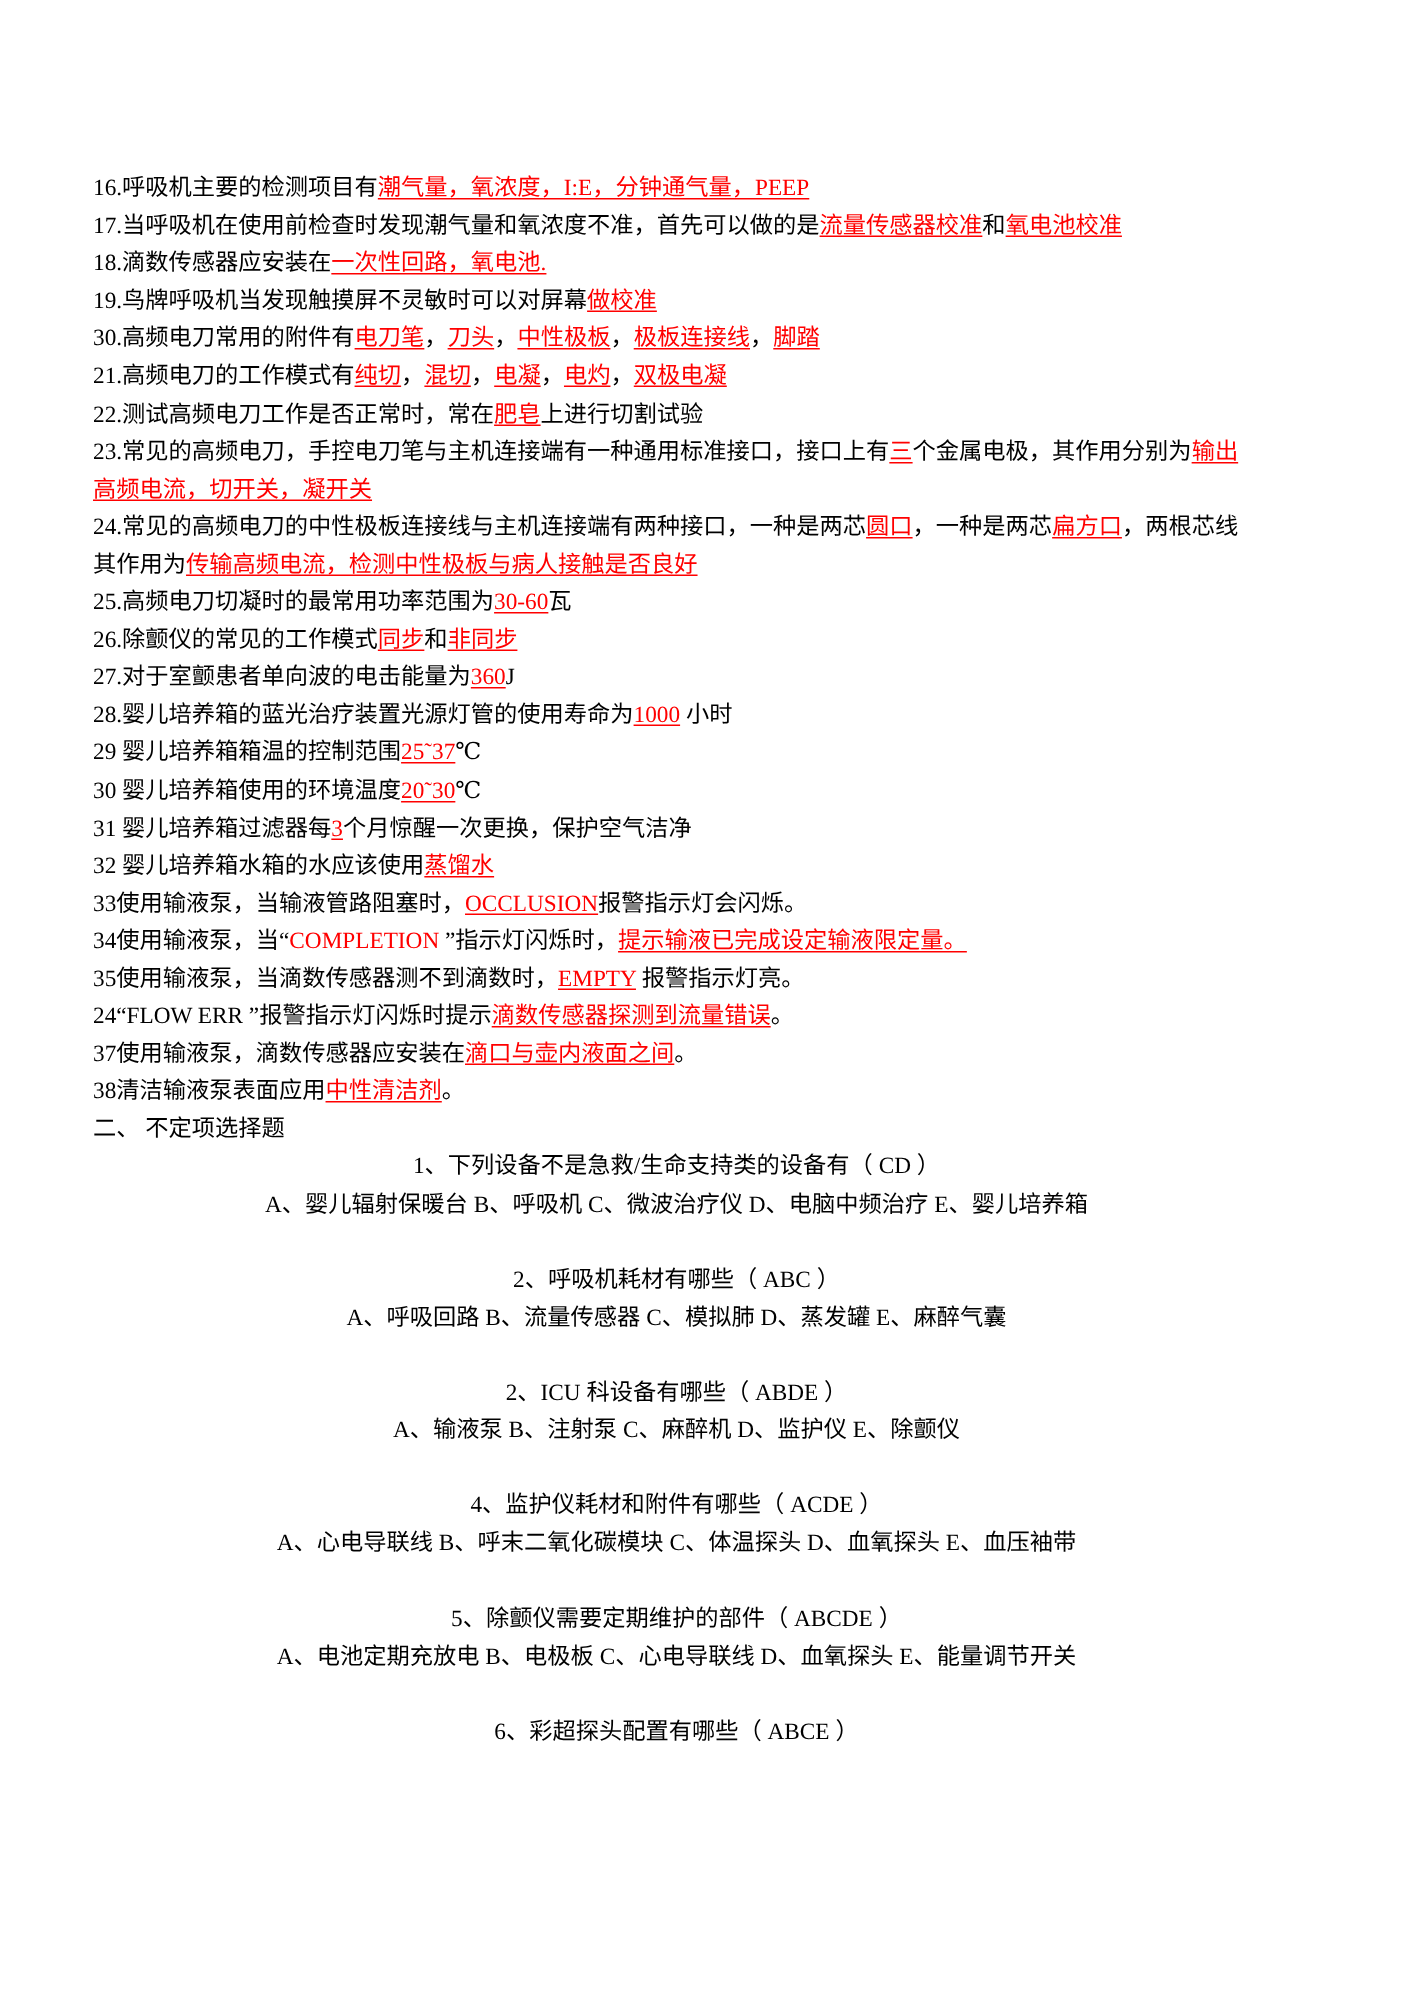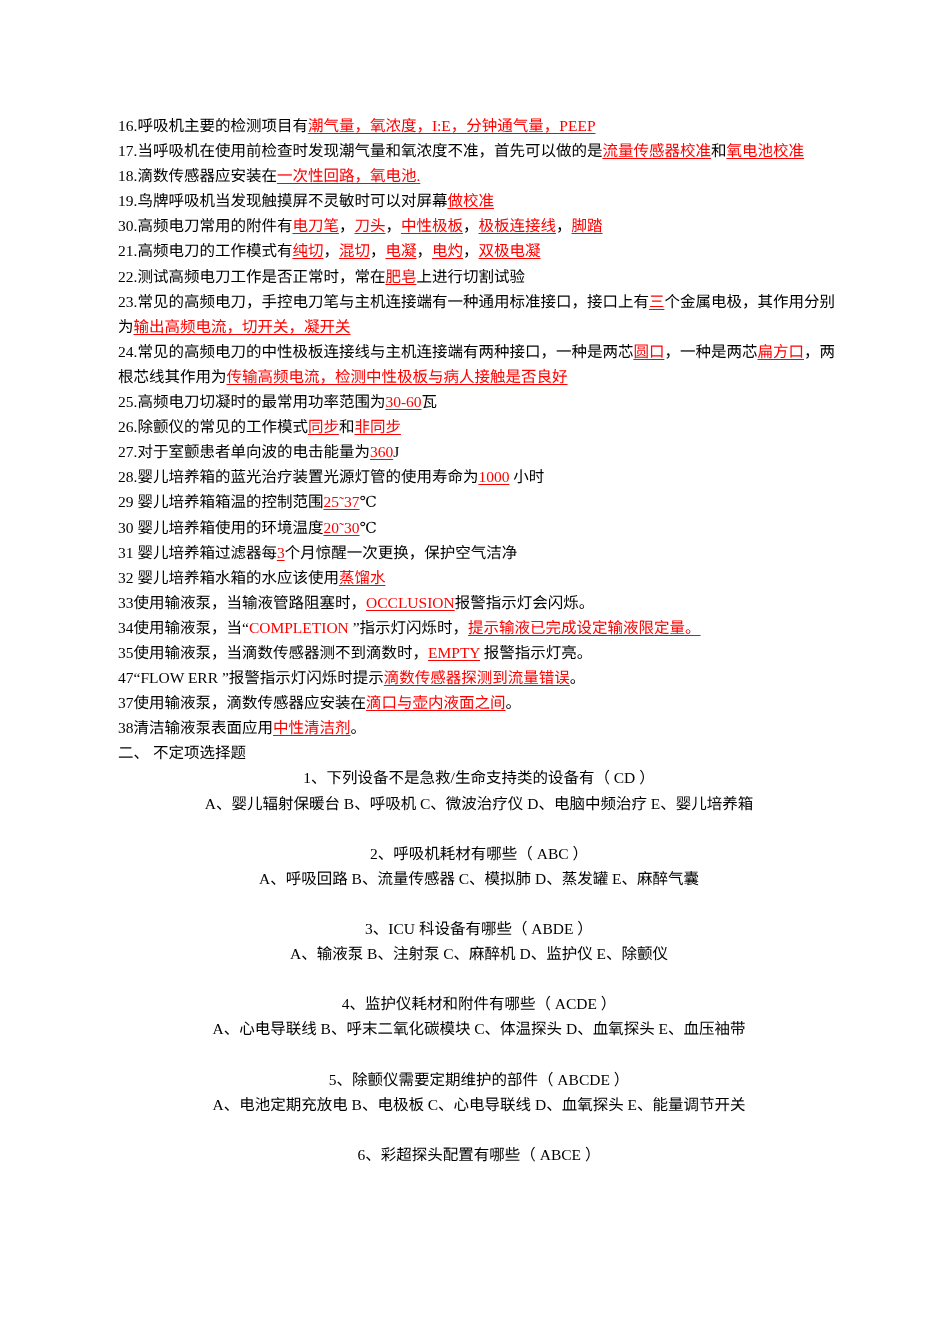--- a/index.html
+++ b/index.html
@@ -15,21 +15,21 @@
     font-family: "Liberation Serif", "DejaVu Serif", serif;
     color: #000000;
     -webkit-font-smoothing: antialiased;
   }
 
   .page {
     position: relative;
     width: 950px;
     height: 1344px;
     box-sizing: border-box;
-    padding: 113px 110px 0 118px;
+    padding: 113px 110px 0 62px;
   }
 
   .doc-body {
     font-size: 15.5px;
     line-height: 25.1px;
     text-align: left;
   }
 
   
   .para {
@@ -94,40 +94,40 @@
         <div class="para"><span>26.</span><span>除颤仪的常见的工作模式</span><span class="ans u">同步</span><span>和</span><span class="ans u">非同步</span></div>
         <div class="para"><span>27.</span><span>对于室颤患者单向波的电击能量为</span><span class="ans u">360</span><span>J</span></div>
         <div class="para"><span>28.</span><span>婴儿培养箱的蓝光治疗装置光源灯管的使用寿命为</span><span class="ans u">1000</span><span> 小时</span></div>
         <div class="para"><span>29</span><span> 婴儿培养箱箱温的控制范围</span><span class="ans u">25˜37</span><span>℃</span></div>
         <div class="para"><span>30</span><span> 婴儿培养箱使用的环境温度</span><span class="ans u">20˜30</span><span>℃</span></div>
         <div class="para"><span>31</span><span> 婴儿培养箱过滤器每</span><span class="ans u">3</span><span>个月惊醒一次更换，保护空气洁净</span></div>
         <div class="para"><span>32</span><span> 婴儿培养箱水箱的水应该使用</span><span class="ans u">蒸馏水</span></div>
         <div class="para"><span>33</span><span>使用输液泵，当输液管路阻塞时，</span><span class="ans u">OCCLUSION</span><span>报警指示灯会闪烁。</span></div>
         <div class="para"><span>34</span><span>使用输液泵，当“</span><span class="ans">COMPLETION</span><span> ”指示灯闪烁时，</span><span class="ans u">提示输液已完成设定输液限定量。</span></div>
         <div class="para"><span>35</span><span>使用输液泵，当滴数传感器测不到滴数时，</span><span class="ans u">EMPTY</span><span> 报警指示灯亮。</span></div>
-        <div class="para"><span>47</span><span>“FLOW ERR ”报警指示灯闪烁时提示</span><span class="ans u">滴数传感器探测到流量错误</span><span>。</span></div>
+        <div class="para"><span>24</span><span>“FLOW ERR ”报警指示灯闪烁时提示</span><span class="ans u">滴数传感器探测到流量错误</span><span>。</span></div>
         <div class="para"><span>37</span><span>使用输液泵，滴数传感器应安装在</span><span class="ans u">滴口与壶内液面之间</span><span>。</span></div>
         <div class="para"><span>38</span><span>清洁输液泵表面应用</span><span class="ans u">中性清洁剂</span><span>。</span></div>
       </div>
 
     <div class="section-heading">二、 不定项选择题</div>
 
     <div id="mc-list">
         <div class="mc-block">
           <div class="mc-stem para">1、下列设备不是急救/生命支持类的设备有（ CD        ）</div>
           <div class="mc-options para">A、婴儿辐射保暖台  B、呼吸机  C、微波治疗仪  D、电脑中频治疗 E、婴儿培养箱</div>
         </div>
         <div class="mc-gap"></div>
         <div class="mc-block">
           <div class="mc-stem para">2、呼吸机耗材有哪些（   ABC        ）</div>
           <div class="mc-options para">A、呼吸回路    B、流量传感器    C、模拟肺   D、蒸发罐   E、麻醉气囊</div>
         </div>
         <div class="mc-gap"></div>
         <div class="mc-block">
-          <div class="mc-stem para">3、ICU 科设备有哪些（   ABDE      ）</div>
+          <div class="mc-stem para">2、ICU 科设备有哪些（   ABDE      ）</div>
           <div class="mc-options para">A、输液泵   B、注射泵   C、麻醉机   D、监护仪  E、除颤仪</div>
         </div>
         <div class="mc-gap"></div>
         <div class="mc-block">
           <div class="mc-stem para">4、监护仪耗材和附件有哪些（   ACDE          ）</div>
           <div class="mc-options para">A、心电导联线    B、呼末二氧化碳模块   C、体温探头    D、血氧探头   E、血压袖带</div>
         </div>
         <div class="mc-gap"></div>
         <div class="mc-block">
           <div class="mc-stem para">5、除颤仪需要定期维护的部件（  ABCDE        ）</div>

